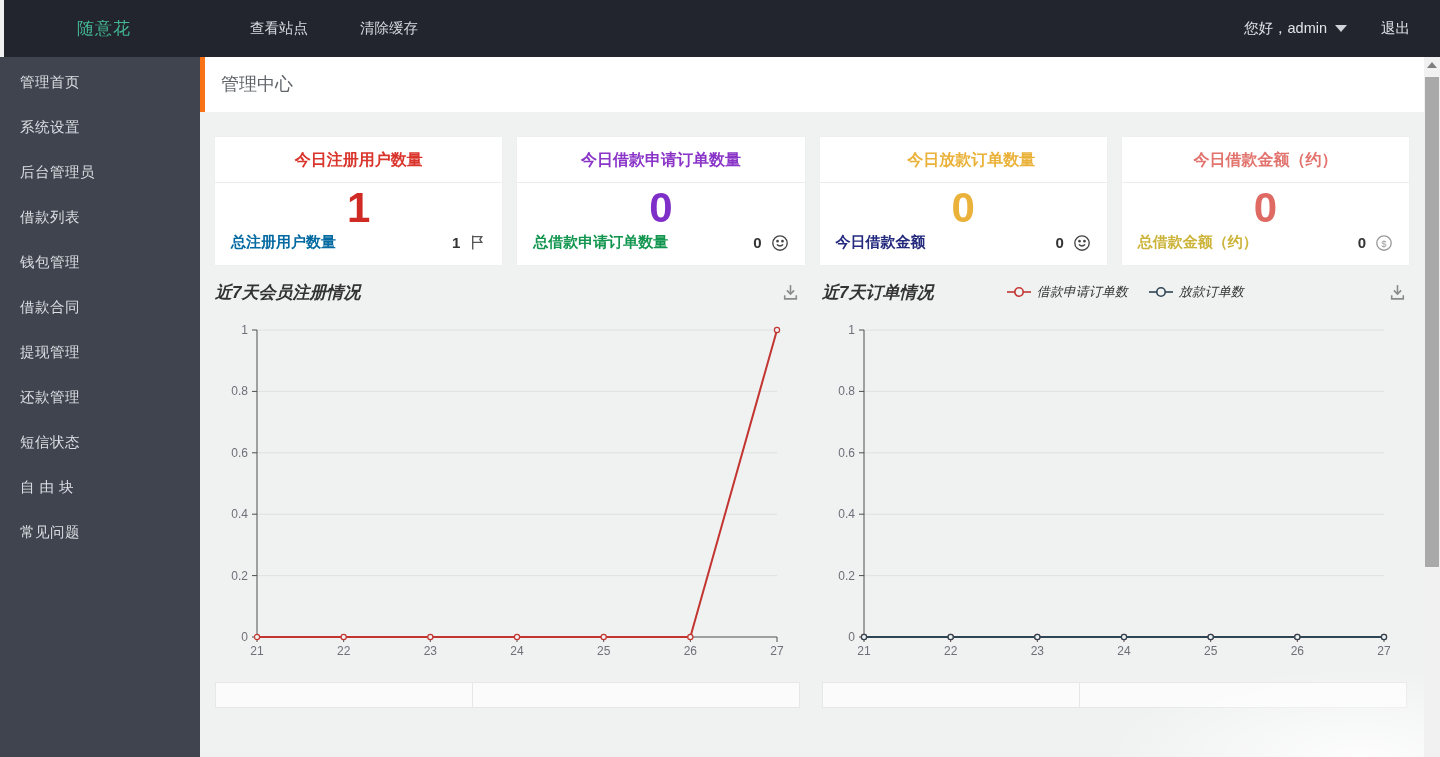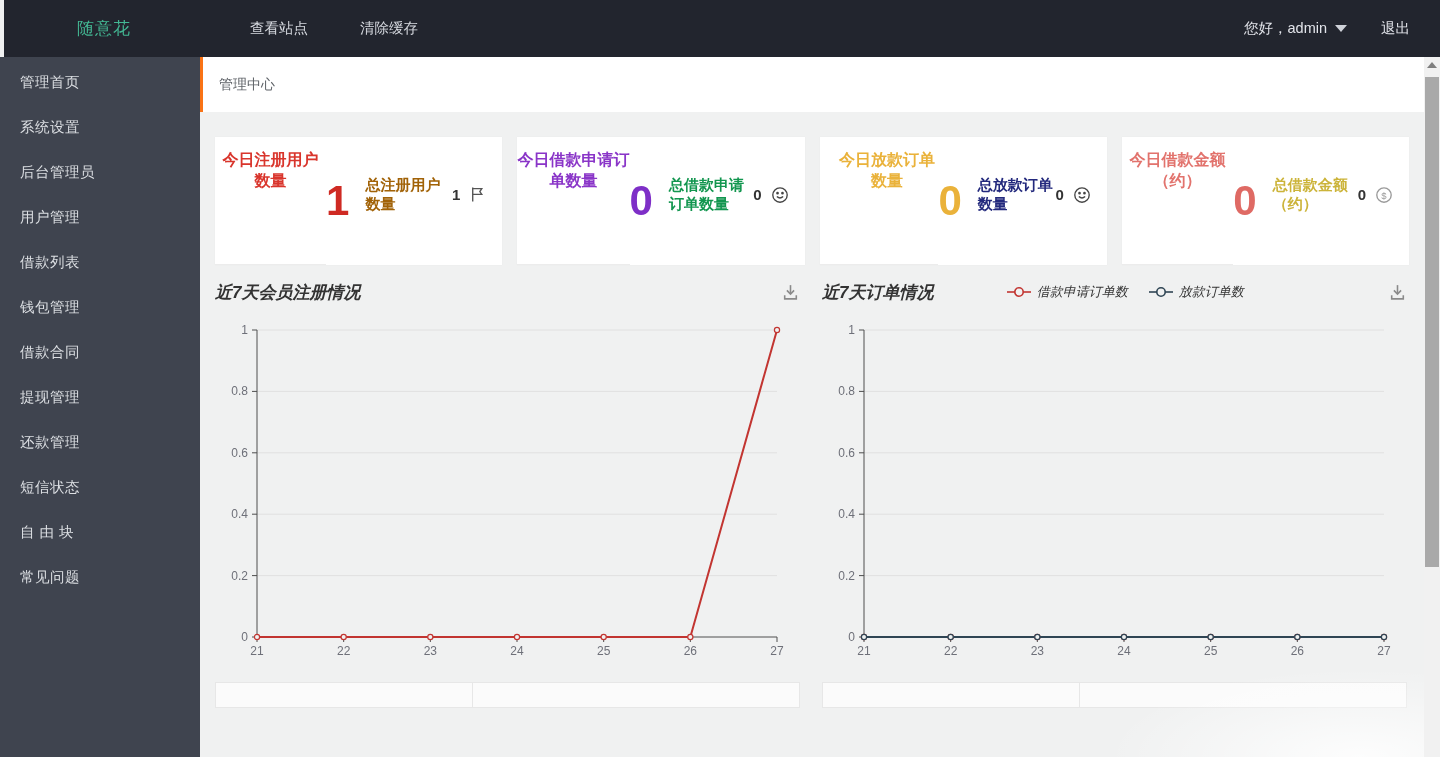--- a/index.html
+++ b/index.html
@@ -36,29 +36,29 @@
     background:#3f444f; z-index:20; padding-top:3px;
   }
   .side-item {
     height:45px; line-height:45px; padding-left:20px; font-size:14.5px;
     color:#dcdfe3; cursor:pointer; letter-spacing:.5px;
   }
 
   
   .main { position:absolute; top:57px; left:200px; right:16px; bottom:0; background:#f0f1f1; }
   .breadcrumb-bar {
-    height:55px; background:#ffffff; border-left:3px solid #f97316;
-    line-height:55px; padding-left:16px; color:#5f6368; font-size:14px;
+    height:55px; background:#ffffff; border-left:5px solid #f97316;
+    line-height:55px; padding-left:16px; color:#5f6368; font-size:18px;
   }
   .content { padding:25px 15px 0 15px; }
 
   
   .cards-row { display:flex; gap:15px; }
   .stat-card {
-    flex:1; height:128px; background:#fff; display:flex; 
+    flex:1; height:128px; background:#fff; display:flex; flex-direction:column;
     box-shadow:0 0 1px rgba(0,0,0,.06);
   }
   .card-title {
     text-align:center; font-weight:bold; font-size:16px; padding:13px 0 11px 0;
     border-bottom:1px solid #ececec;
   }
   .card-value {
     flex:1; display:flex; align-items:center; justify-content:center;
     font-size:42px; font-weight:bold; line-height:1;
   }
@@ -122,21 +122,20 @@
       <span class="caret"></span>
     </div>
     <div class="logout">退出</div>
   </div>
 </div>
 
 <div class="sidebar">
   <div class="side-item">管理首页</div>
   <div class="side-item">系统设置</div>
   <div class="side-item">后台管理员</div>
-  <div class="side-item">用户管理</div>
   <div class="side-item">借款列表</div>
   <div class="side-item">钱包管理</div>
   <div class="side-item">借款合同</div>
   <div class="side-item">提现管理</div>
   <div class="side-item">还款管理</div>
   <div class="side-item">短信状态</div>
   <div class="side-item">自 由 块</div>
   <div class="side-item">常见问题</div>
 </div>
 
@@ -146,21 +145,21 @@
   </div>
 
   <div class="content">
 
     <div class="cards-row">
 
       <div class="stat-card">
         <div class="card-title" style="color: rgb(217, 53, 44);">今日注册用户数量</div>
         <div class="card-value" style="color: rgb(207, 42, 35);">1</div>
         <div class="card-footer">
-          <span class="card-footer-label" style="color: #a16207;">总注册用户数量</span>
+          <span class="card-footer-label" style="color: #0369a1;">总注册用户数量</span>
           <span class="card-footer-right">
             <span class="card-footer-value">1</span>
             <span>
               <svg width="17" height="17" viewBox="0 0 16 16" fill="none" stroke="#555" stroke-width="1.3">
                 <path d="M3.5 1.5 V14.5"></path>
                   <path d="M3.5 2.5 H12 L10.2 5.2 L12 7.9 H3.5"></path>
               </svg>
             </span>
           </span>
         </div>
@@ -182,21 +181,21 @@
               </svg>
             </span>
           </span>
         </div>
       </div>
 
       <div class="stat-card">
         <div class="card-title" style="color: rgb(234, 178, 58); padding-left: 16px;">今日放款订单数量</div>
         <div class="card-value" style="color: rgb(234, 178, 58);">0</div>
         <div class="card-footer">
-          <span class="card-footer-label" style="color: rgb(35, 41, 125);">总放款订单数量</span>
+          <span class="card-footer-label" style="color: rgb(35, 41, 125);">今日借款金额</span>
           <span class="card-footer-right">
             <span class="card-footer-value">0</span>
             <span>
               <svg width="18" height="18" viewBox="0 0 16 16" fill="none" stroke="#444" stroke-width="1.2">
                 <circle cx="8" cy="8" r="6.4"></circle>
                 <circle cx="5.8" cy="6.4" r="0.6" fill="#444"></circle>
                   <circle cx="10.2" cy="6.4" r="0.6" fill="#444"></circle>
                 <path d="M5.2 9.4 Q8 11.8 10.8 9.4"></path>
               </svg>
             </span>

